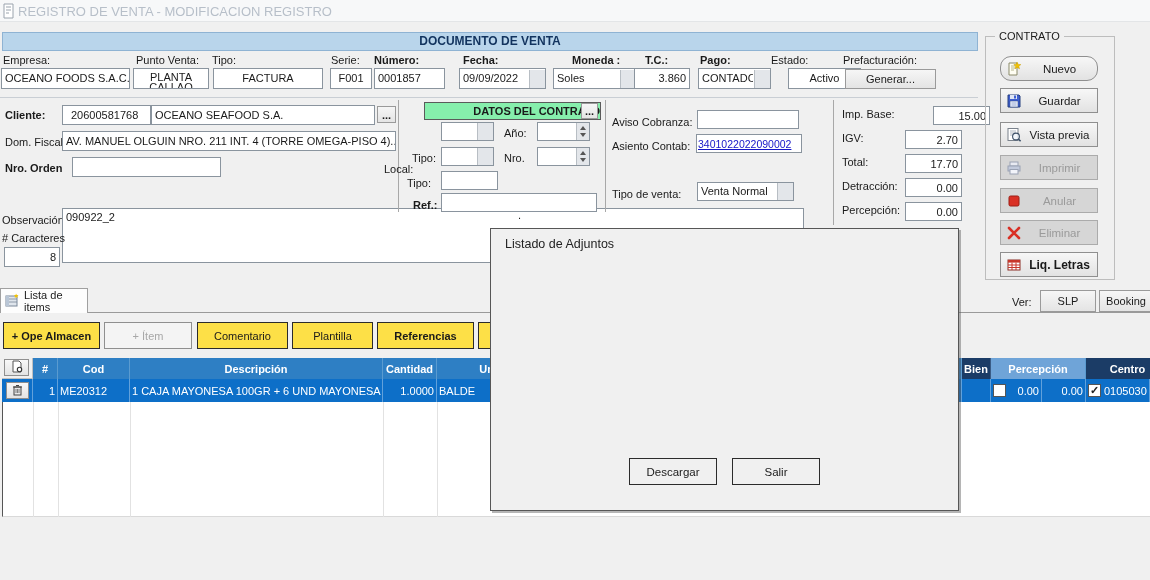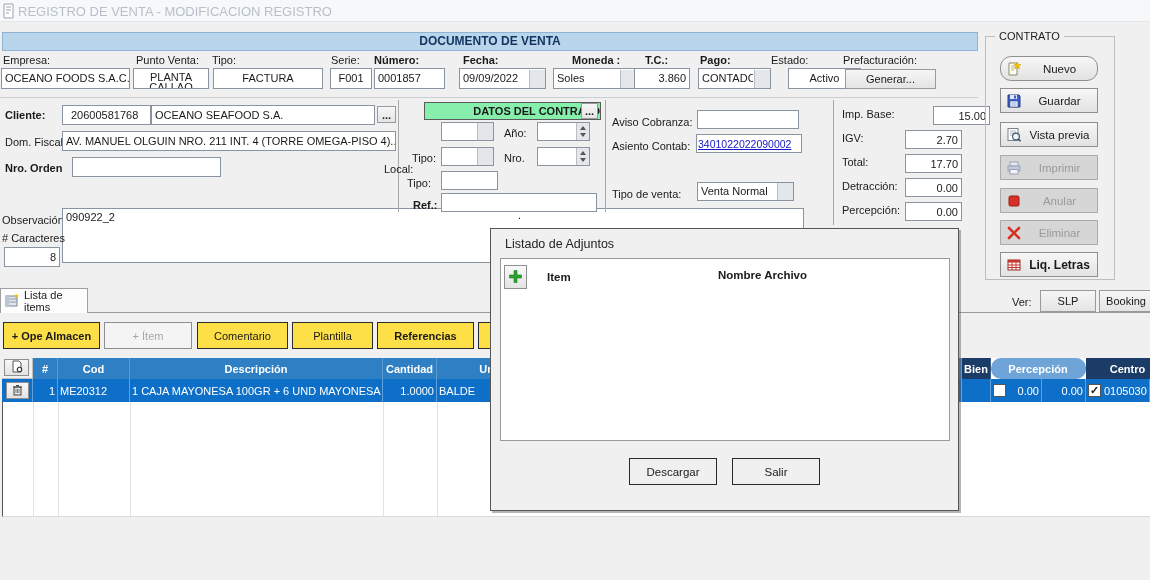--- a/index.html
+++ b/index.html
@@ -26,21 +26,21 @@
   .gbox { position:absolute; border:1px solid #bdbdbd; }
   .gbox-lbl { position:absolute; background:#f0f0f0; padding:0 4px; font-size:11px; color:#1a1a1a; }
   .abtn { position:absolute; left:1000px; width:98px; height:25px; background:linear-gradient(#f7f7f7,#e2e2e2); border:1px solid #8f8f8f; display:flex; align-items:center; cursor:pointer; }
   .abtn .ic { width:16px; height:16px; margin-left:5px; flex:none; }
   .abtn .tx { flex:1; text-align:center; font-size:11.5px; }
   .abtn.dis { background:#d6d6d6; border-color:#ababab; color:#9a9a9a; cursor:default; }
   .tbtn { position:absolute; top:322px; height:27px; background:#fde047; border:1px solid #2b2b2b; font-size:11px; display:flex; align-items:center; justify-content:center; cursor:pointer; }
   .tbtn.dis { color:#a8a8a8; border-color:#8f8f8f; background:#f4f4f4; cursor:default; }
   .hcell { position:absolute; top:358px; height:21px; background:#2e7fc4; color:#fff; font-weight:bold; font-size:11px; display:flex; align-items:center; justify-content:center; border-right:1px solid #5a9bd0; overflow:hidden; }
   .hcell.navy { background:#1b3c66; border-right-color:#3a5c86; }
-  .hcell.lite { background:#6fa4d8;border-radius:10px; }
+  .hcell.lite { background:#6fa4d8; }
   .rcell { position:absolute; top:379px; height:23px; background:#0d6fc8; color:#fff; font-size:11px; display:flex; align-items:center; border-right:1px solid rgba(255,255,255,.35); overflow:hidden; }
   .chk { width:13px; height:13px; background:#fff; border:1px solid #555; flex:none; display:flex; align-items:center; justify-content:center; font-size:11px; font-weight:bold; color:#222; line-height:11px; cursor:pointer; }
   .gline { position:absolute; top:402px; height:115px; width:1px; background:#e2e2e2; }
   .smbtn { position:absolute; width:25px; height:17px; background:linear-gradient(#f8f8f8,#e3e3e3); border:1px solid #8f8f8f; display:flex; align-items:center; justify-content:center; cursor:pointer; }
   #dialog { position:absolute; left:490px; top:228px; width:469px; height:283px; background:#f0f0f0; border:1px solid #565656; box-shadow:2px 2px 0 rgba(90,90,90,.45); z-index:10; }
   #dialog .dtitle { position:absolute; left:14px; top:8px; font-size:12.5px; color:#222; }
   #dialog .list { position:absolute; left:9px; top:29px; width:450px; height:183px; background:#fff; border:1px solid #9a9a9a; }
   #dialog .dbtn { position:absolute; top:229px; width:88px; height:27px; background:#f0f0f0; border:1px solid #2b2b2b; font-size:11.5px; display:flex; align-items:center; justify-content:center; cursor:pointer; }
   .link { color:#1515c8; text-decoration:underline; cursor:pointer; }
 </style>
@@ -334,28 +334,17 @@
     </div>
   <div class="rcell" style="left:1086px;width:64px;padding-left:2px;">
     <span class="chk">
         <span>✓</span>
       </span>
     <span style="padding-left:3px;">0105030</span>
   </div>
 
   <div id="dialog">
     <span class="dtitle">Listado de Adjuntos</span>
-    <div class="list">
-      <div class="smbtn" style="left:3px;top:6px;width:23px;height:24px;">
-        <span>
-          <svg width="15" height="15" viewBox="0 0 15 15">
-              <path d="M6 1.5 H9 V6 H13.5 V9 H9 V13.5 H6 V9 H1.5 V6 H6 Z" fill="#2ba32b" stroke="#1d7a1d" stroke-width=".6"></path>
-            </svg>
-        </span>
-      </div>
-      <span class="b abs" style="left:46px;top:12px;font-size:11.5px;">Item</span>
-      <span class="b abs" style="left:217px;top:10px;font-size:11.5px;">Nombre Archivo</span>
-    </div>
     <div class="dbtn" style="left:138px;">Descargar</div>
     <div class="dbtn" style="left:241px;">Salir</div>
   </div>
 
 </div>
 
 </body></html>

